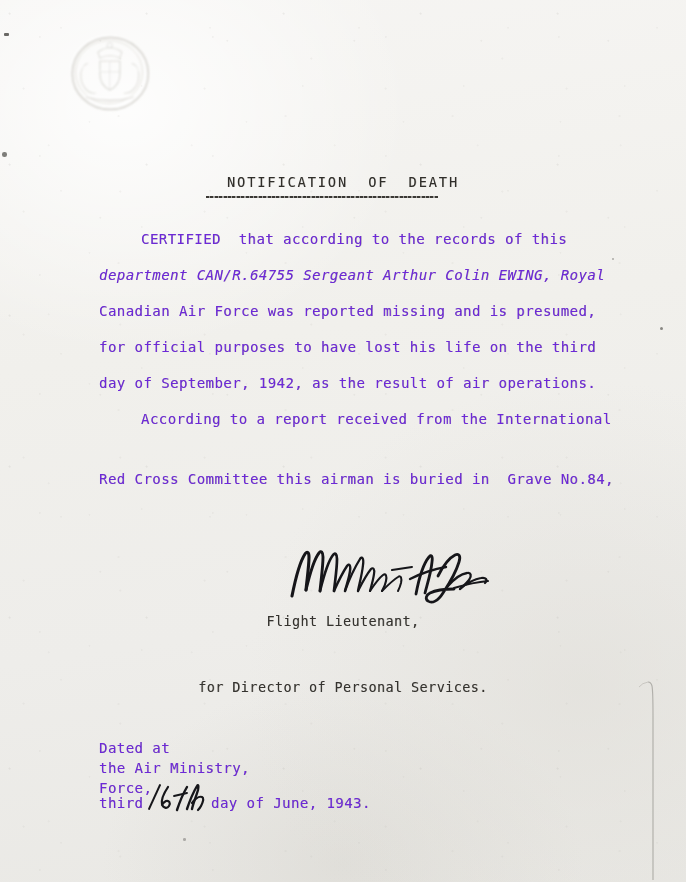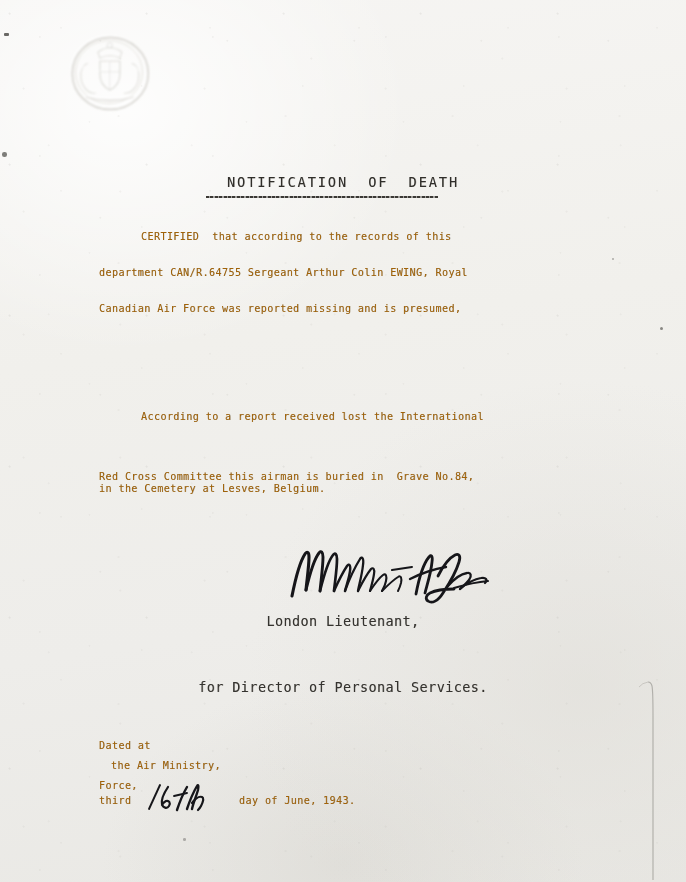--- a/index.html
+++ b/index.html
@@ -71,23 +71,23 @@
   
   .page-crease {
     position: absolute;
     pointer-events: none;
   }
 
   
   .typed {
     position: absolute;
     font-family: "DejaVu Sans Mono", "Liberation Mono", monospace;
-    font-size: 10px;
+    font-size: 14px;
     letter-spacing: 0.45px;
-    color: #a16207;
+    color: #6d28d9;
     white-space: pre;
     text-shadow: 0.35px 0.25px 0.5px rgba(80,78,72,0.42);
   }
 
   #doc-title {
     left: 0;
     right: 0;
     top: 174px;
     text-align: center;
     font-size: 13.6px;
@@ -199,26 +199,27 @@
 
   <svg class="page-crease" style="left:630px; top:680px; width:56px; height:202px;" viewBox="0 0 56 202" xmlns="http://www.w3.org/2000/svg">
     <path d="M18 2 q3 0 4 4 q1 5 1 30 q0 70 0 164" stroke="#9d9b95" stroke-width="1.15" fill="none" opacity="0.72"></path>
     <path d="M18 2 q-6 1 -9 5" stroke="#a9a7a1" stroke-width="1" fill="none" opacity="0.5"></path>
   </svg>
 
   <div class="typed" id="doc-title">NOTIFICATION  OF  DEATH</div>
   <div class="title-rule"></div>
 
   <div class="typed body-line indented" style="top:231px;">CERTIFIED  that according to the records of this</div>
-  <div class="typed body-line" style="top:267px;">department CAN/R.64755 Sergeant Arthur Colin EWING, Royal</div>
+  <div class="typed body-line" style="top:267px;font-style:italic;">department CAN/R.64755 Sergeant Arthur Colin EWING, Royal</div>
   <div class="typed body-line" style="top:303px;text-align:right;">Canadian Air Force was reported missing and is presumed,</div>
-
-  <div class="typed body-line indented" style="top:411px;">According to a report received lost the International</div>
+  <div class="typed body-line" style="top:339px;">for official purposes to have lost his life on the third</div>
+  <div class="typed body-line" style="top:375px;">day of September, 1942, as the result of air operations.</div>
+
+  <div class="typed body-line indented" style="top:411px;">According to a report received from the International</div>
   <div class="typed body-line" style="top:471px;">Red Cross Committee this airman is buried in  Grave No.84,</div>
-  <div class="typed body-line" style="top:483px;">in the Cemetery at Lesves, Belgium.</div>
 
   <div class="signature">
     <svg viewBox="0 0 208 62" xmlns="http://www.w3.org/2000/svg">
       <g fill="none" stroke="#16161a" stroke-linecap="round" stroke-linejoin="round">
 
         <path d="M4 50 C8 30 13 14 17 8 C19 5 21 6 21 11 C21 20 19 33 18 44" stroke-width="3.1"></path>
         <path d="M18 44 C22 27 27 12 31 7 C33 4 35 6 35 11 C35 21 33 34 32 45" stroke-width="2.9"></path>
         <path d="M32 45 C36 29 41 14 45 9 C47 6 49 8 49 13 C49 23 47 35 46 45" stroke-width="2.7"></path>
 
         <path d="M46 45 C50 36 55 26 59 20 C61 17 63 19 62 25 C61 33 58 40 57 45" stroke-width="2.4"></path>
@@ -235,28 +236,28 @@
         <path d="M150 30 C155 20 161 12 167 9 C171 7 173 10 171 16 C168 26 161 38 155 47 C150 55 144 58 140 55 C137 53 138 49 142 47 C148 44 157 43 166 43" stroke-width="2.8"></path>
 
         <path d="M160 40 C166 33 173 28 179 27 C183 26 184 30 181 34 C178 38 174 41 172 43" stroke-width="2.3"></path>
         <path d="M172 43 C178 38 186 33 193 32 C198 31 200 34 197 37" stroke-width="2.2"></path>
 
         <path d="M166 42 C176 39 188 36 200 35" stroke-width="2.0"></path>
       </g>
     </svg>
   </div>
 
-  <div class="sig-caption" style="top:614px;">London Lieutenant,</div>
+  <div class="sig-caption" style="top:614px;">Flight Lieutenant,</div>
   <div class="sig-caption" style="top:632px;margin-top:48px;">for Director of Personal Services.</div>
 
   <div class="typed" style="left:99px; top:740px;">Dated at</div>
-  <div class="typed" style="left:99px; top:760px;margin-left:12px;">the Air Ministry,</div>
+  <div class="typed" style="left:99px; top:760px;">the Air Ministry,</div>
   <div class="typed" style="left:99px; top:780px;">Force,</div>
   <div class="typed" style="left:99px; top:795px;">third</div>
-  <div class="typed" style="left:211px; top:795px;margin-left:28px;">day of June, 1943.</div>
+  <div class="typed" style="left:211px; top:795px;">day of June, 1943.</div>
 
   <div class="handwritten-date">
     <svg viewBox="0 0 62 30" xmlns="http://www.w3.org/2000/svg">
       <g fill="none" stroke="#16161a" stroke-linecap="round" stroke-linejoin="round">
 
         <path d="M3 26 L14 2" stroke-width="1.9"></path>
 
         <path d="M22 4 C18 10 15 16 16 21 C17 25 21 26 23 23 C25 20 23 17 20 18 C18 19 17 20 16 22" stroke-width="2.2"></path>
 
         <path d="M31 27 C34 18 38 9 41 4" stroke-width="2.4"></path>

